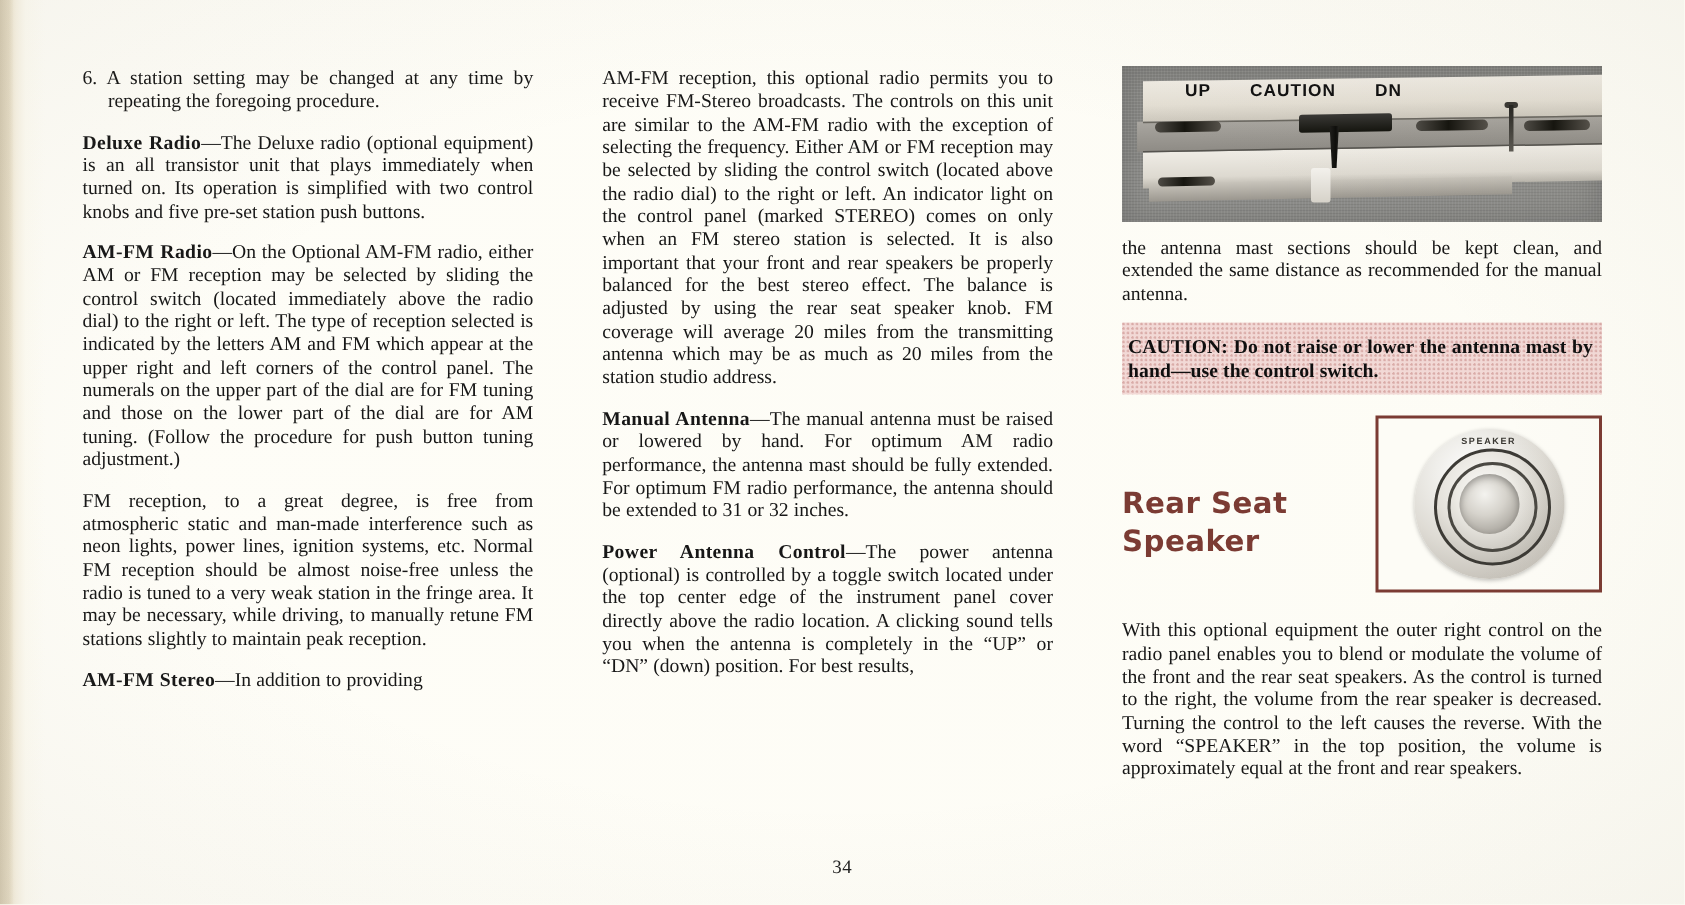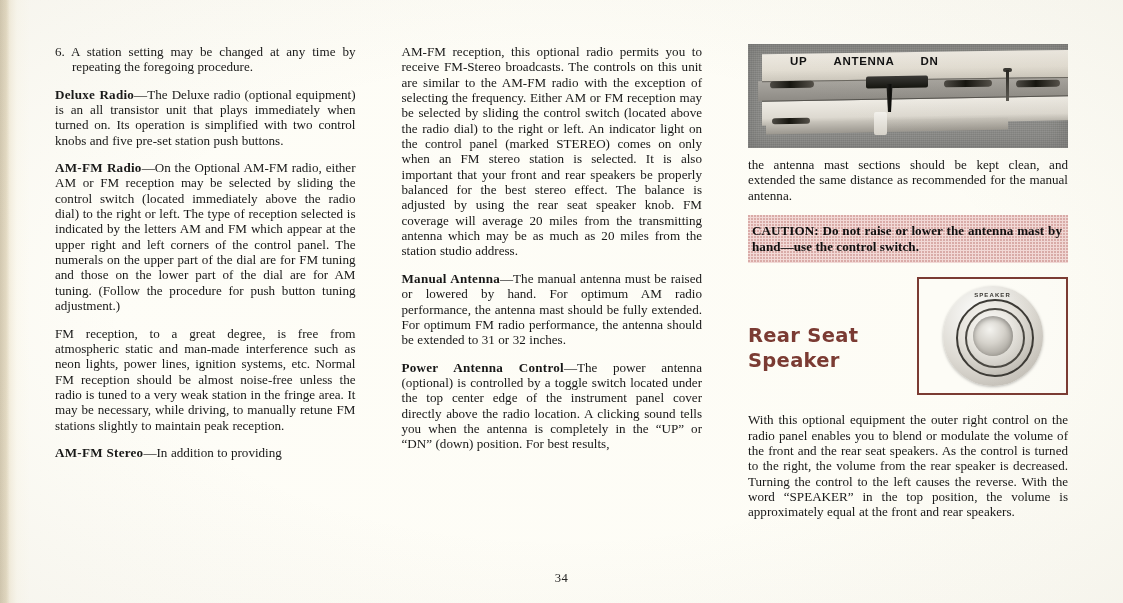--- a/index.html
+++ b/index.html
@@ -349,21 +349,21 @@
 
       <div class="photo-antenna">
         <div class="grain"></div>
         <div class="pa-bezel-mid"></div>
         <div class="pa-bezel-top"></div>
         <div class="pa-bezel-low"></div>
         <div class="pa-bezel-lip"></div>
 
         <div class="pa-labels">
           <span>UP</span>
-          <span>ANTENNA</span>
+          <span>CAUTION</span>
           <span>DN</span>
         </div>
 
         <div class="pa-slot" style="left:22px; top:37px; width:44px;"></div>
         <div class="pa-slot" style="left:24px; top:74px; width:38px; height:6px;"></div>
         <div class="pa-slot" style="left:196px; top:36px; width:48px;"></div>
         <div class="pa-slot" style="left:268px; top:36px; width:44px;"></div>
 
         <div class="pa-toggle"></div>
         <div class="pa-toggle-stem"></div>

